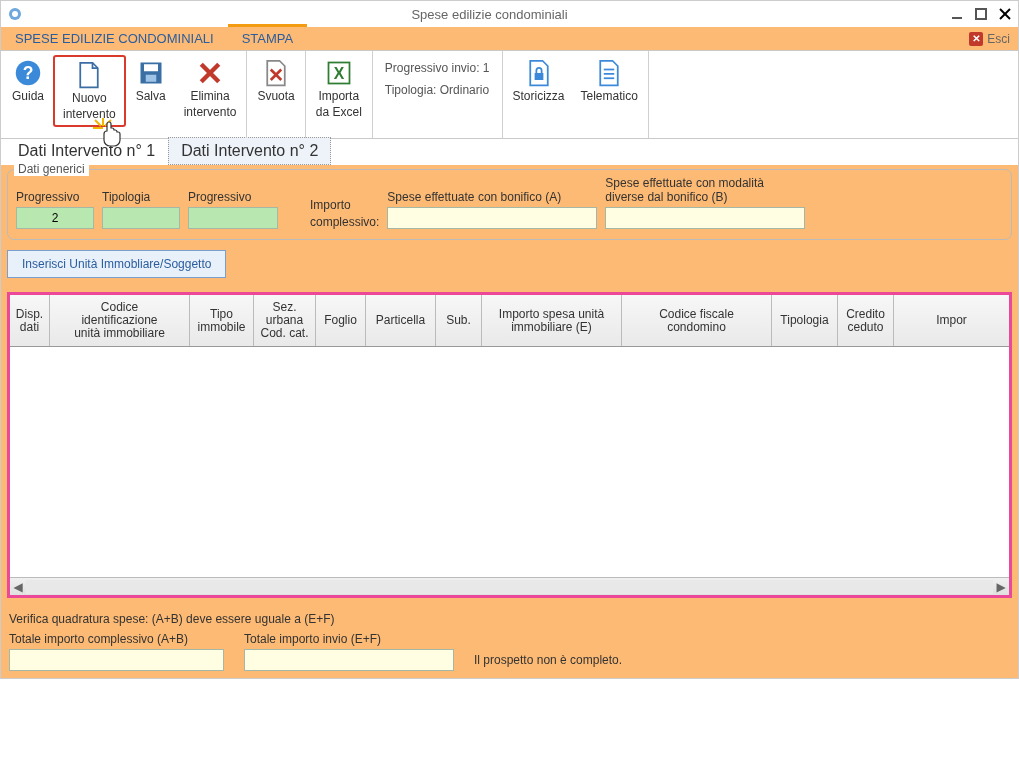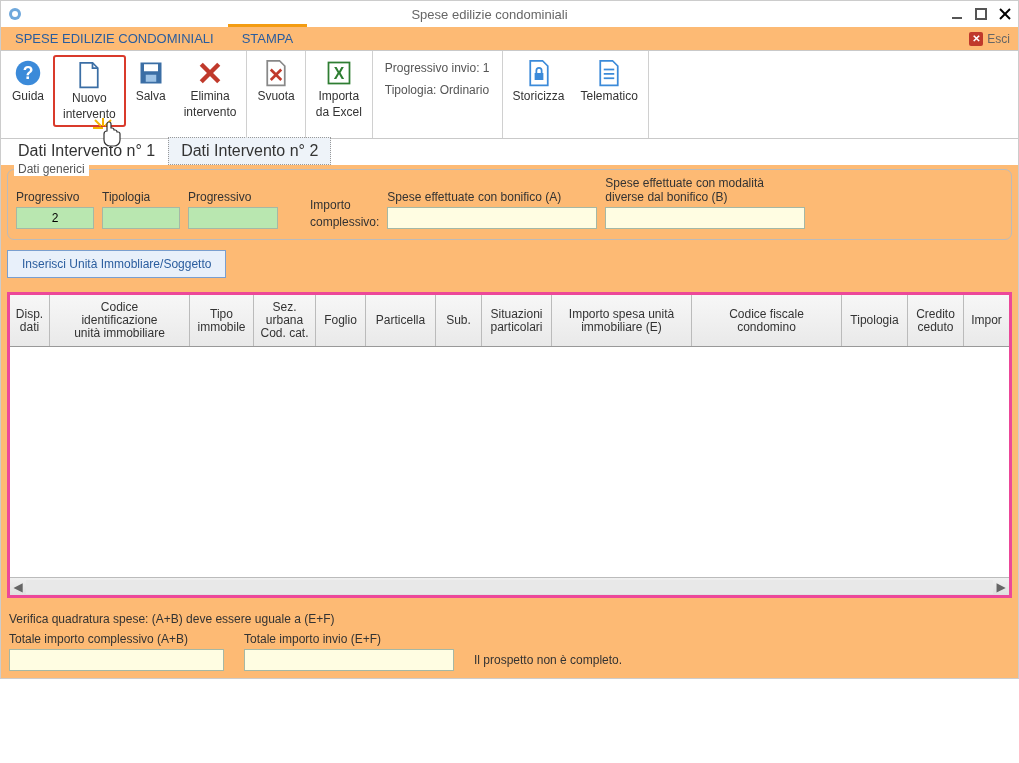--- a/index.html
+++ b/index.html
@@ -250,22 +250,20 @@
 identificazione
 unità immobiliare</div>
       <div class="gh" style="width:64px;white-space:pre-line;">Tipo
 immobile</div>
       <div class="gh" style="width:62px;white-space:pre-line;">Sez.
 urbana
 Cod. cat.</div>
       <div class="gh" style="width:50px;">Foglio</div>
       <div class="gh" style="width:70px;">Particella</div>
       <div class="gh" style="width:46px;">Sub.</div>
-      <div class="gh" style="width:70px;white-space:pre-line;">Situazioni
-particolari</div>
       <div class="gh" style="width:140px;white-space:pre-line;">Importo spesa unità
 immobiliare (E)</div>
       <div class="gh" style="width:150px;white-space:pre-line;">Codice fiscale
 condomino</div>
       <div class="gh" style="width:66px;">Tipologia</div>
       <div class="gh" style="width:56px;white-space:pre-line;">Credito
 ceduto</div>
       <div class="gh" style="flex:1;border-right:none;">Impor</div>
     </div>
     <div class="grid-body"></div>

